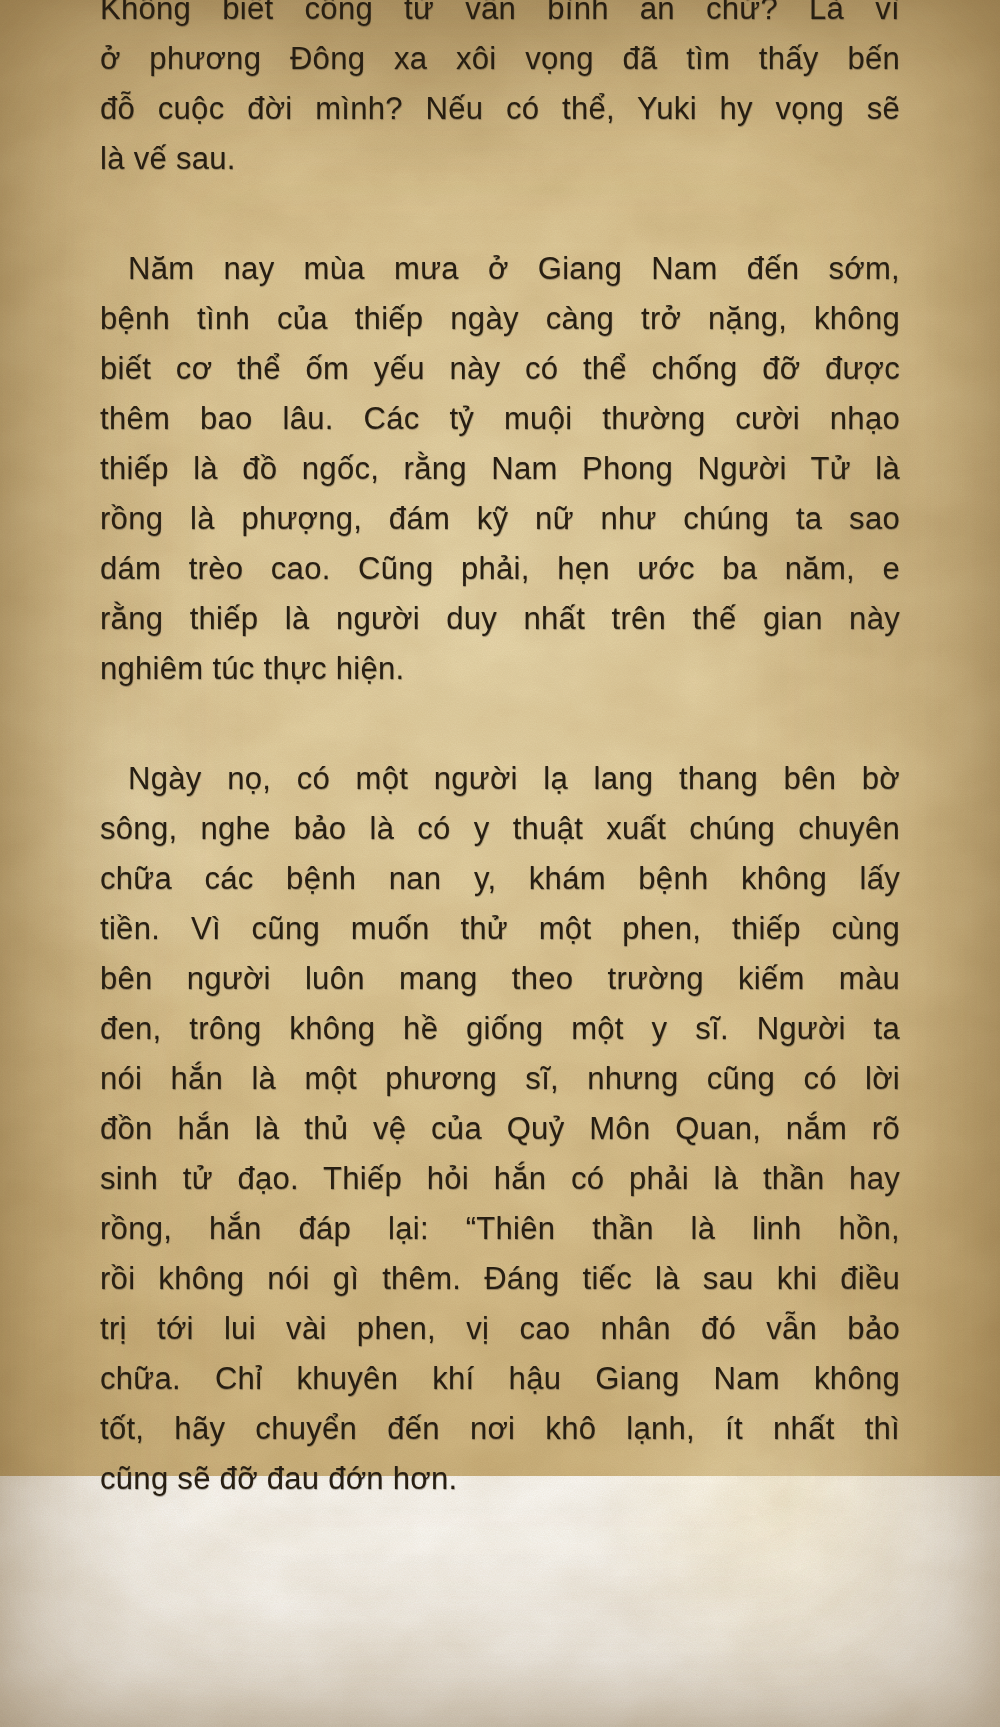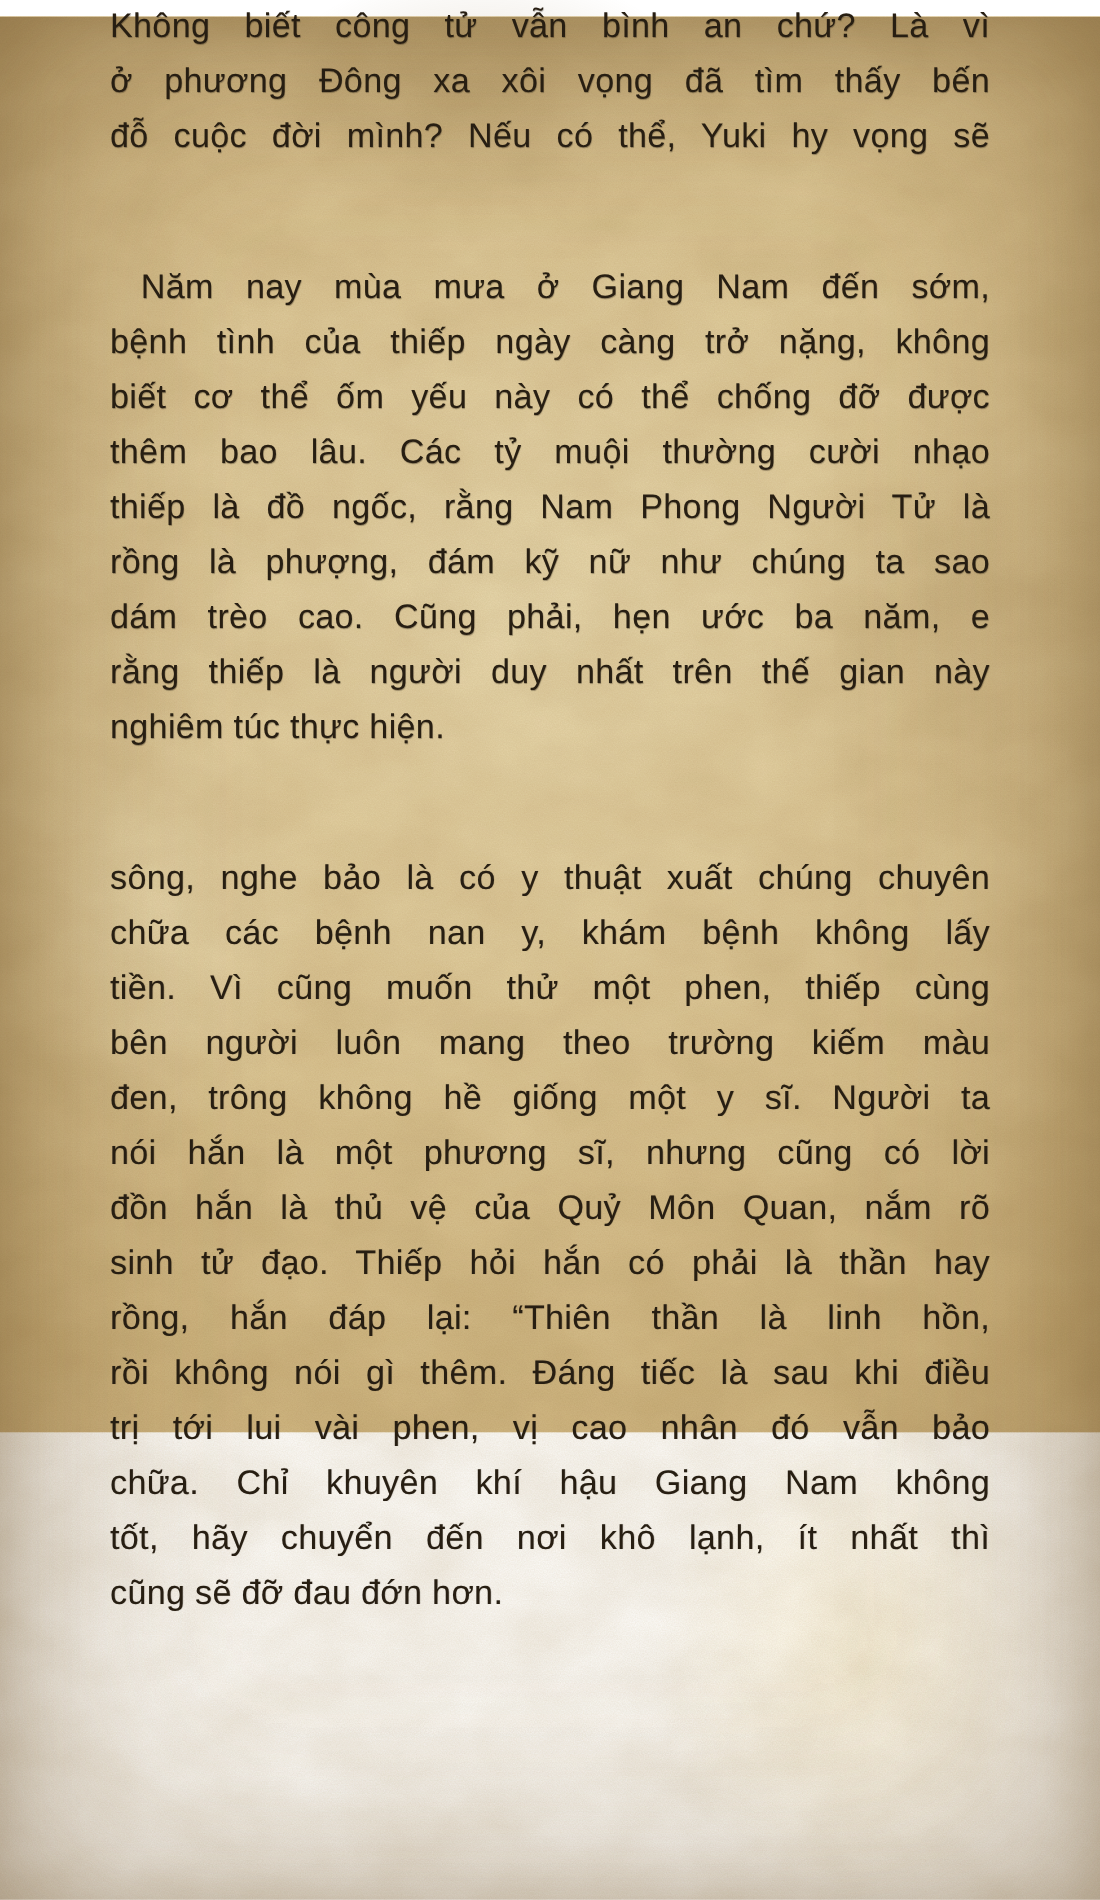--- a/index.html
+++ b/index.html
@@ -8,23 +8,23 @@
   }
   body {
     width: 1000px;
     height: 1727px;
     position: relative;
     overflow: hidden;
     font-family: "Liberation Sans", "DejaVu Sans", sans-serif;
   }
   .page {
     position: absolute;
-    left: 0; top: 15px;
+    left: 0; top: 0;
     width: 1000px;
-    height: 1287px;
+    height: 1476px;
     background:
       radial-gradient(ellipse 130% 90% at 48% 42%,
         rgba(236,221,180,0.9) 0%,
         rgba(223,202,153,0.85) 38%,
         rgba(209,184,131,0.9) 66%,
         rgba(189,161,112,0.95) 100%),
       linear-gradient(115deg, #c9b184 0%, #dbc596 30%, #e3d1a4 52%, #d8c294 74%, #c5ac7d 100%);
   }
   .blotch {
     position: absolute;
@@ -67,21 +67,21 @@
     position: absolute;
     left: 100px;
     right: 100px;
     top: -16px;
     color: #271e12;
     font-size: 31px;
     line-height: 50px;
     letter-spacing: 0.3px;
     text-shadow: 0.4px 0.6px 0.7px rgba(38, 28, 16, 0.35);
   }
-  .paragraph + .paragraph { margin-top: 87px; }
+  .paragraph + .paragraph { margin-top: 60px; }
   .line {
     height: 50px;
     text-align: justify;
     text-align-last: justify;
   }
   .line.last { text-align-last: left; }
   .line.indent { text-indent: 28px; }
 </style>
 </head>
 <body>
@@ -109,33 +109,35 @@
     <rect width="1000" height="1727" filter="url(#grain)"></rect>
   </svg>
 
   <div class="vignette"></div>
 
   <div class="letter">
       <div class="paragraph">
         <div class="line clipped">Không biết công tử vẫn bình an chứ? Là vì</div>
         <div class="line">ở phương Đông xa xôi vọng đã tìm thấy bến</div>
         <div class="line">đỗ cuộc đời mình? Nếu có thể, Yuki hy vọng sẽ</div>
+        <div class="line last">là vế sau.</div>
       </div>
       <div class="paragraph">
         <div class="line indent">Năm nay mùa mưa ở Giang Nam đến sớm,</div>
         <div class="line">bệnh tình của thiếp ngày càng trở nặng, không</div>
         <div class="line">biết cơ thể ốm yếu này có thể chống đỡ được</div>
         <div class="line">thêm bao lâu. Các tỷ muội thường cười nhạo</div>
         <div class="line">thiếp là đồ ngốc, rằng Nam Phong Người Tử là</div>
         <div class="line">rồng là phượng, đám kỹ nữ như chúng ta sao</div>
         <div class="line">dám trèo cao. Cũng phải, hẹn ước ba năm, e</div>
         <div class="line">rằng thiếp là người duy nhất trên thế gian này</div>
         <div class="line last">nghiêm túc thực hiện.</div>
       </div>
       <div class="paragraph">
+        <div class="line indent">Ngày nọ, có một người lạ lang thang bên bờ</div>
         <div class="line">sông, nghe bảo là có y thuật xuất chúng chuyên</div>
         <div class="line">chữa các bệnh nan y, khám bệnh không lấy</div>
         <div class="line">tiền. Vì cũng muốn thử một phen, thiếp cùng</div>
         <div class="line">bên người luôn mang theo trường kiếm màu</div>
         <div class="line">đen, trông không hề giống một y sĩ. Người ta</div>
         <div class="line">nói hắn là một phương sĩ, nhưng cũng có lời</div>
         <div class="line">đồn hắn là thủ vệ của Quỷ Môn Quan, nắm rõ</div>
         <div class="line">sinh tử đạo. Thiếp hỏi hắn có phải là thần hay</div>
         <div class="line">rồng, hắn đáp lại: “Thiên thần là linh hồn,</div>
         <div class="line">rồi không nói gì thêm. Đáng tiếc là sau khi điều</div>

